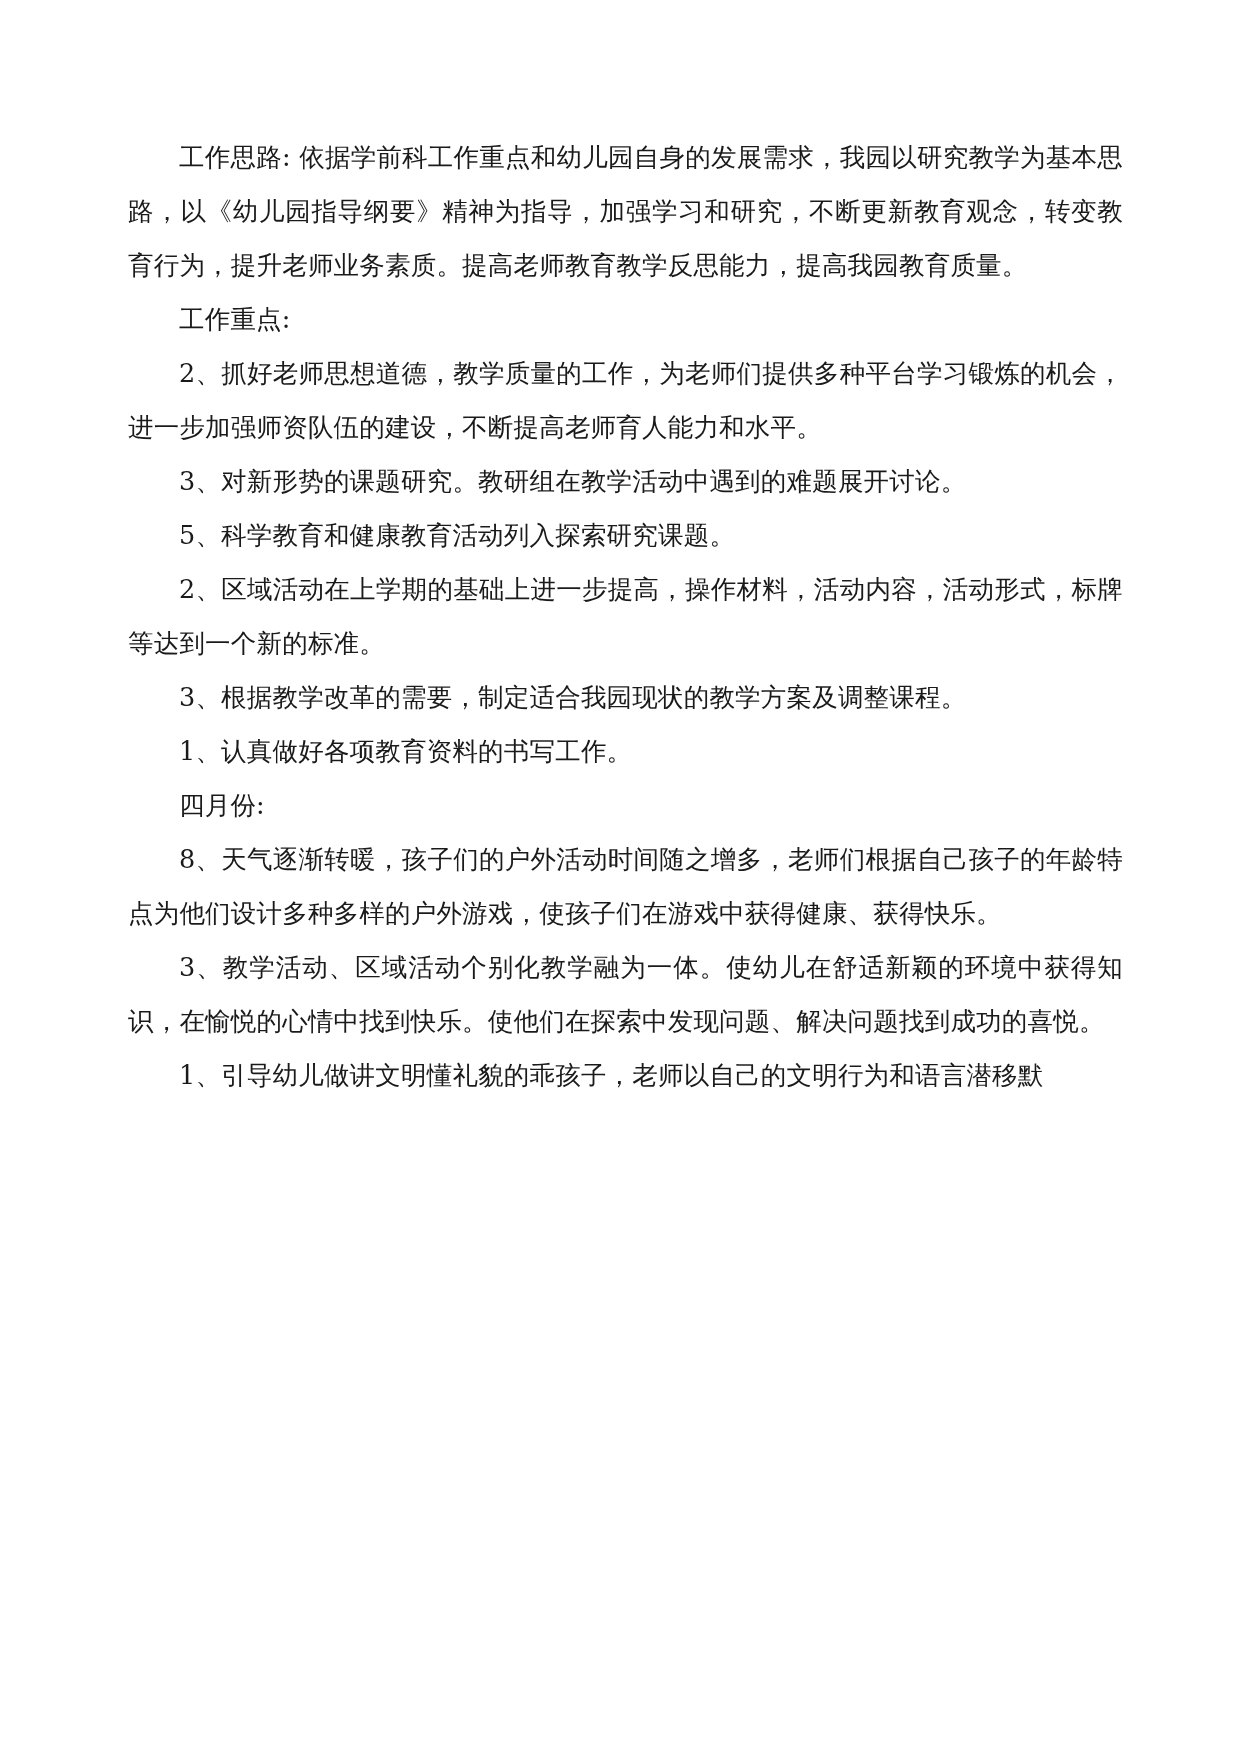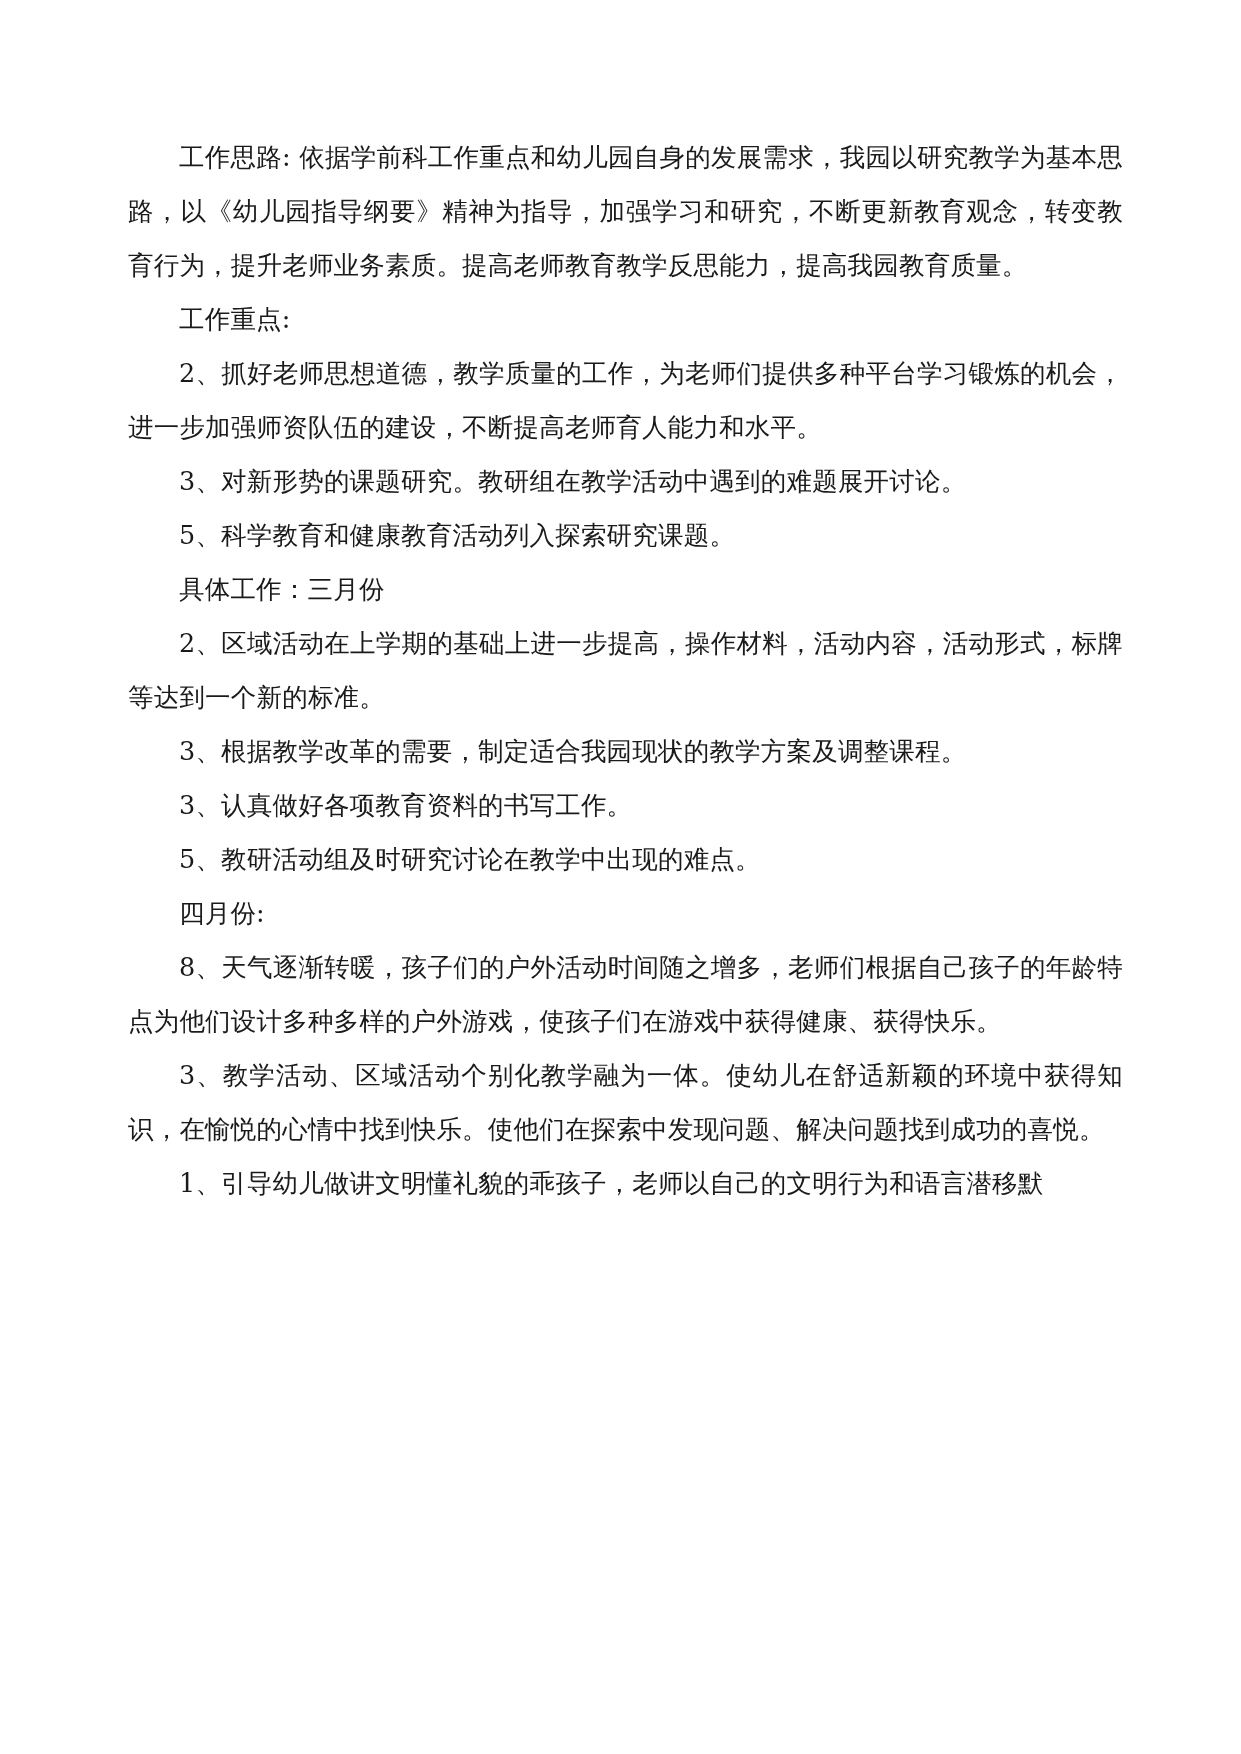--- a/index.html
+++ b/index.html
@@ -38,23 +38,21 @@
 </head>
 <body>
 
 <div class="page">
   <div class="doc-body">
     <p class="para">工作思路: 依据学前科工作重点和幼儿园自身的发展需求，我园以研究教学为基本思路，以《幼儿园指导纲要》精神为指导，加强学习和研究，不断更新教育观念，转变教育行为，提升老师业务素质。提高老师教育教学反思能力，提高我园教育质量。</p>
     <p class="para">工作重点:</p>
     <p class="para">2、抓好老师思想道德，教学质量的工作，为老师们提供多种平台学习锻炼的机会，进一步加强师资队伍的建设，不断提高老师育人能力和水平。</p>
     <p class="para">3、对新形势的课题研究。教研组在教学活动中遇到的难题展开讨论。</p>
     <p class="para">5、科学教育和健康教育活动列入探索研究课题。</p>
-    <p class="para">具体工作：三月份</p>
     <p class="para">2、区域活动在上学期的基础上进一步提高，操作材料，活动内容，活动形式，标牌等达到一个新的标准。</p>
     <p class="para">3、根据教学改革的需要，制定适合我园现状的教学方案及调整课程。</p>
-    <p class="para">3、认真做好各项教育资料的书写工作。</p>
-    <p class="para">5、教研活动组及时研究讨论在教学中出现的难点。</p>
+    <p class="para">1、认真做好各项教育资料的书写工作。</p>
     <p class="para">四月份:</p>
     <p class="para">8、天气逐渐转暖，孩子们的户外活动时间随之增多，老师们根据自己孩子的年龄特点为他们设计多种多样的户外游戏，使孩子们在游戏中获得健康、获得快乐。</p>
     <p class="para">3、教学活动、区域活动个别化教学融为一体。使幼儿在舒适新颖的环境中获得知识，在愉悦的心情中找到快乐。使他们在探索中发现问题、解决问题找到成功的喜悦。</p>
     <p class="para">1、引导幼儿做讲文明懂礼貌的乖孩子，老师以自己的文明行为和语言潜移默</p>
   </div>
 </div>
 
 </body></html>

